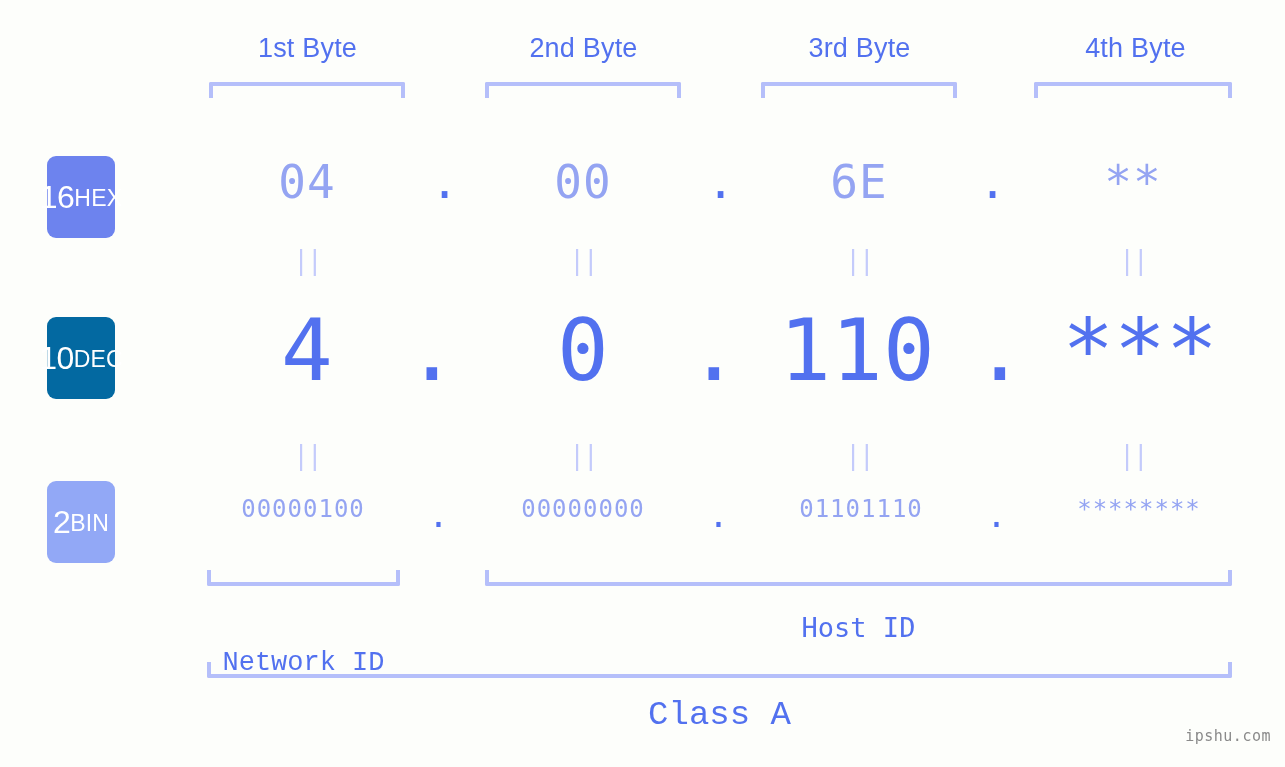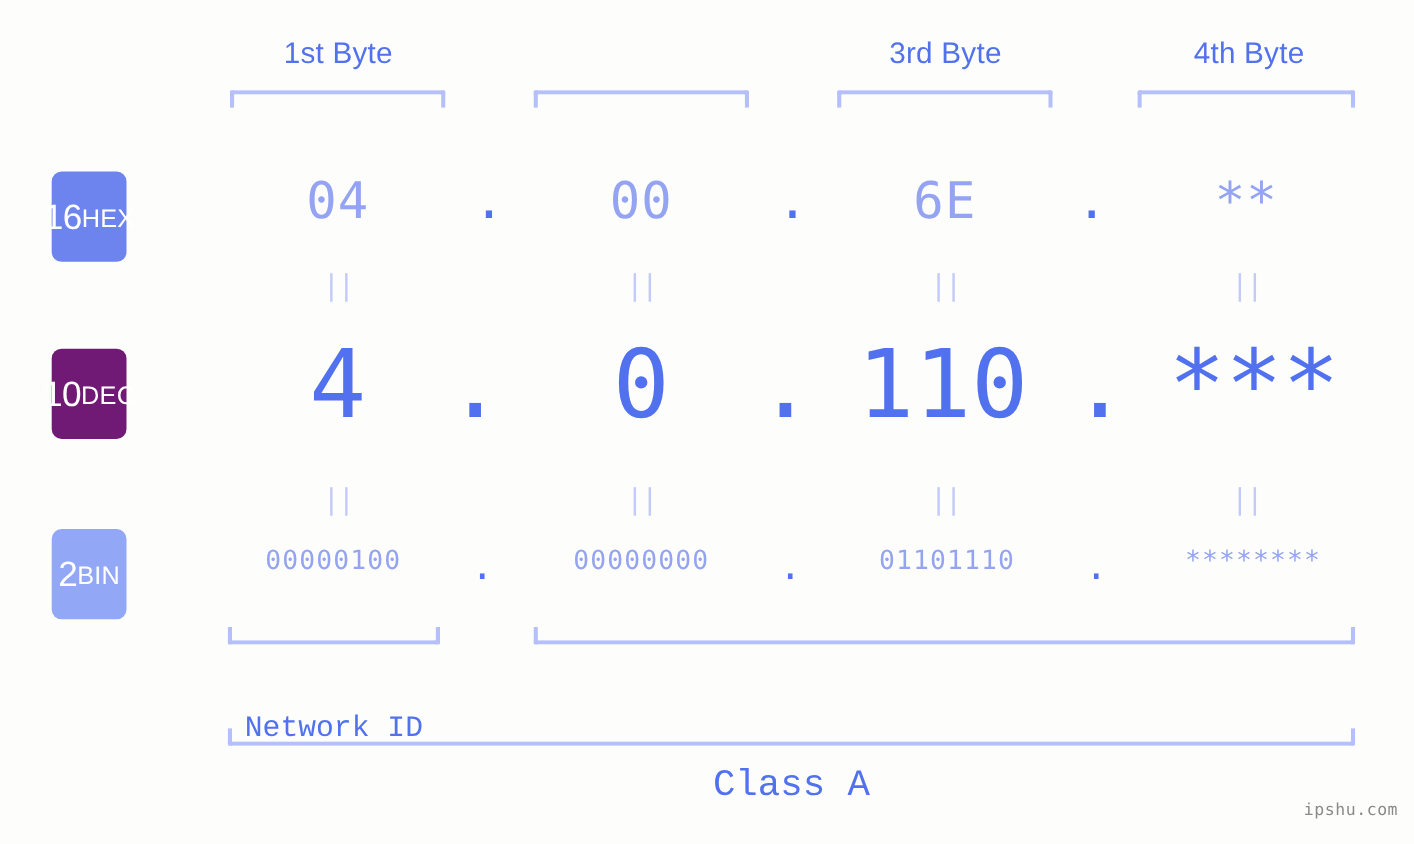--- a/index.html
+++ b/index.html
@@ -138,33 +138,34 @@
     color: #8a8a8a;
     letter-spacing: 0.5px;
   }
 </style>
 </head>
 <body>
 
 <div id="stage">
 
   <div class="byte-header" style="left:210px;width:195px;">1st Byte</div>
+  <div class="byte-header" style="left:486px;width:195px;">2nd Byte</div>
   <div class="byte-header" style="left:762px;width:195px;">3rd Byte</div>
   <div class="byte-header" style="left:1038px;width:195px;">4th Byte</div>
 
   <div class="bracket down" style="left:209px;top:82px;width:196px;"></div>
   <div class="bracket down" style="left:485px;top:82px;width:196px;"></div>
   <div class="bracket down" style="left:761px;top:82px;width:196px;"></div>
   <div class="bracket down" style="left:1034px;top:82px;width:198px;"></div>
 
   <div class="badge" style="top:156px;background:#6d83ee;">
     <span class="num">16</span>
     <span class="lbl">HEX</span>
   </div>
-  <div class="badge" style="top:317px;background:#701a75;">
+  <div class="badge" style="top:317px;background:#0369a1;">
     <span class="num">10</span>
     <span class="lbl">DEC</span>
   </div>
   <div class="badge" style="top:481px;background:#92a8f6;">
     <span class="num">2</span>
     <span class="lbl">BIN</span>
   </div>
 
   <div class="row-hex">
     <div class="cell" style="left:209px;width:196px;">04</div>
@@ -203,19 +204,20 @@
     <div class="cell dot" style="left:679px;width:80px;">.</div>
     <div class="cell" style="left:763px;width:196px;">01101110</div>
     <div class="cell dot" style="left:957px;width:80px;">.</div>
     <div class="cell" style="left:1040px;width:198px;">********</div>
   </div>
 
   <div class="bracket up" style="left:207px;top:570px;width:193px;"></div>
   <div class="bracket up" style="left:485px;top:570px;width:747px;"></div>
 
   <div class="section-label" style="left:207px;top:648px;width:193px;font-family:Liberation Mono, monospace;">Network ID</div>
+  <div class="section-label" style="left:485px;top:612px;width:747px;">Host ID</div>
 
   <div class="bracket up" style="left:207px;top:662px;width:1025px;"></div>
   <div class="class-label" style="left:207px;top:696px;width:1025px;">Class A</div>
 
   <div class="watermark">ipshu.com</div>
 
 </div>
 
 </body></html>

